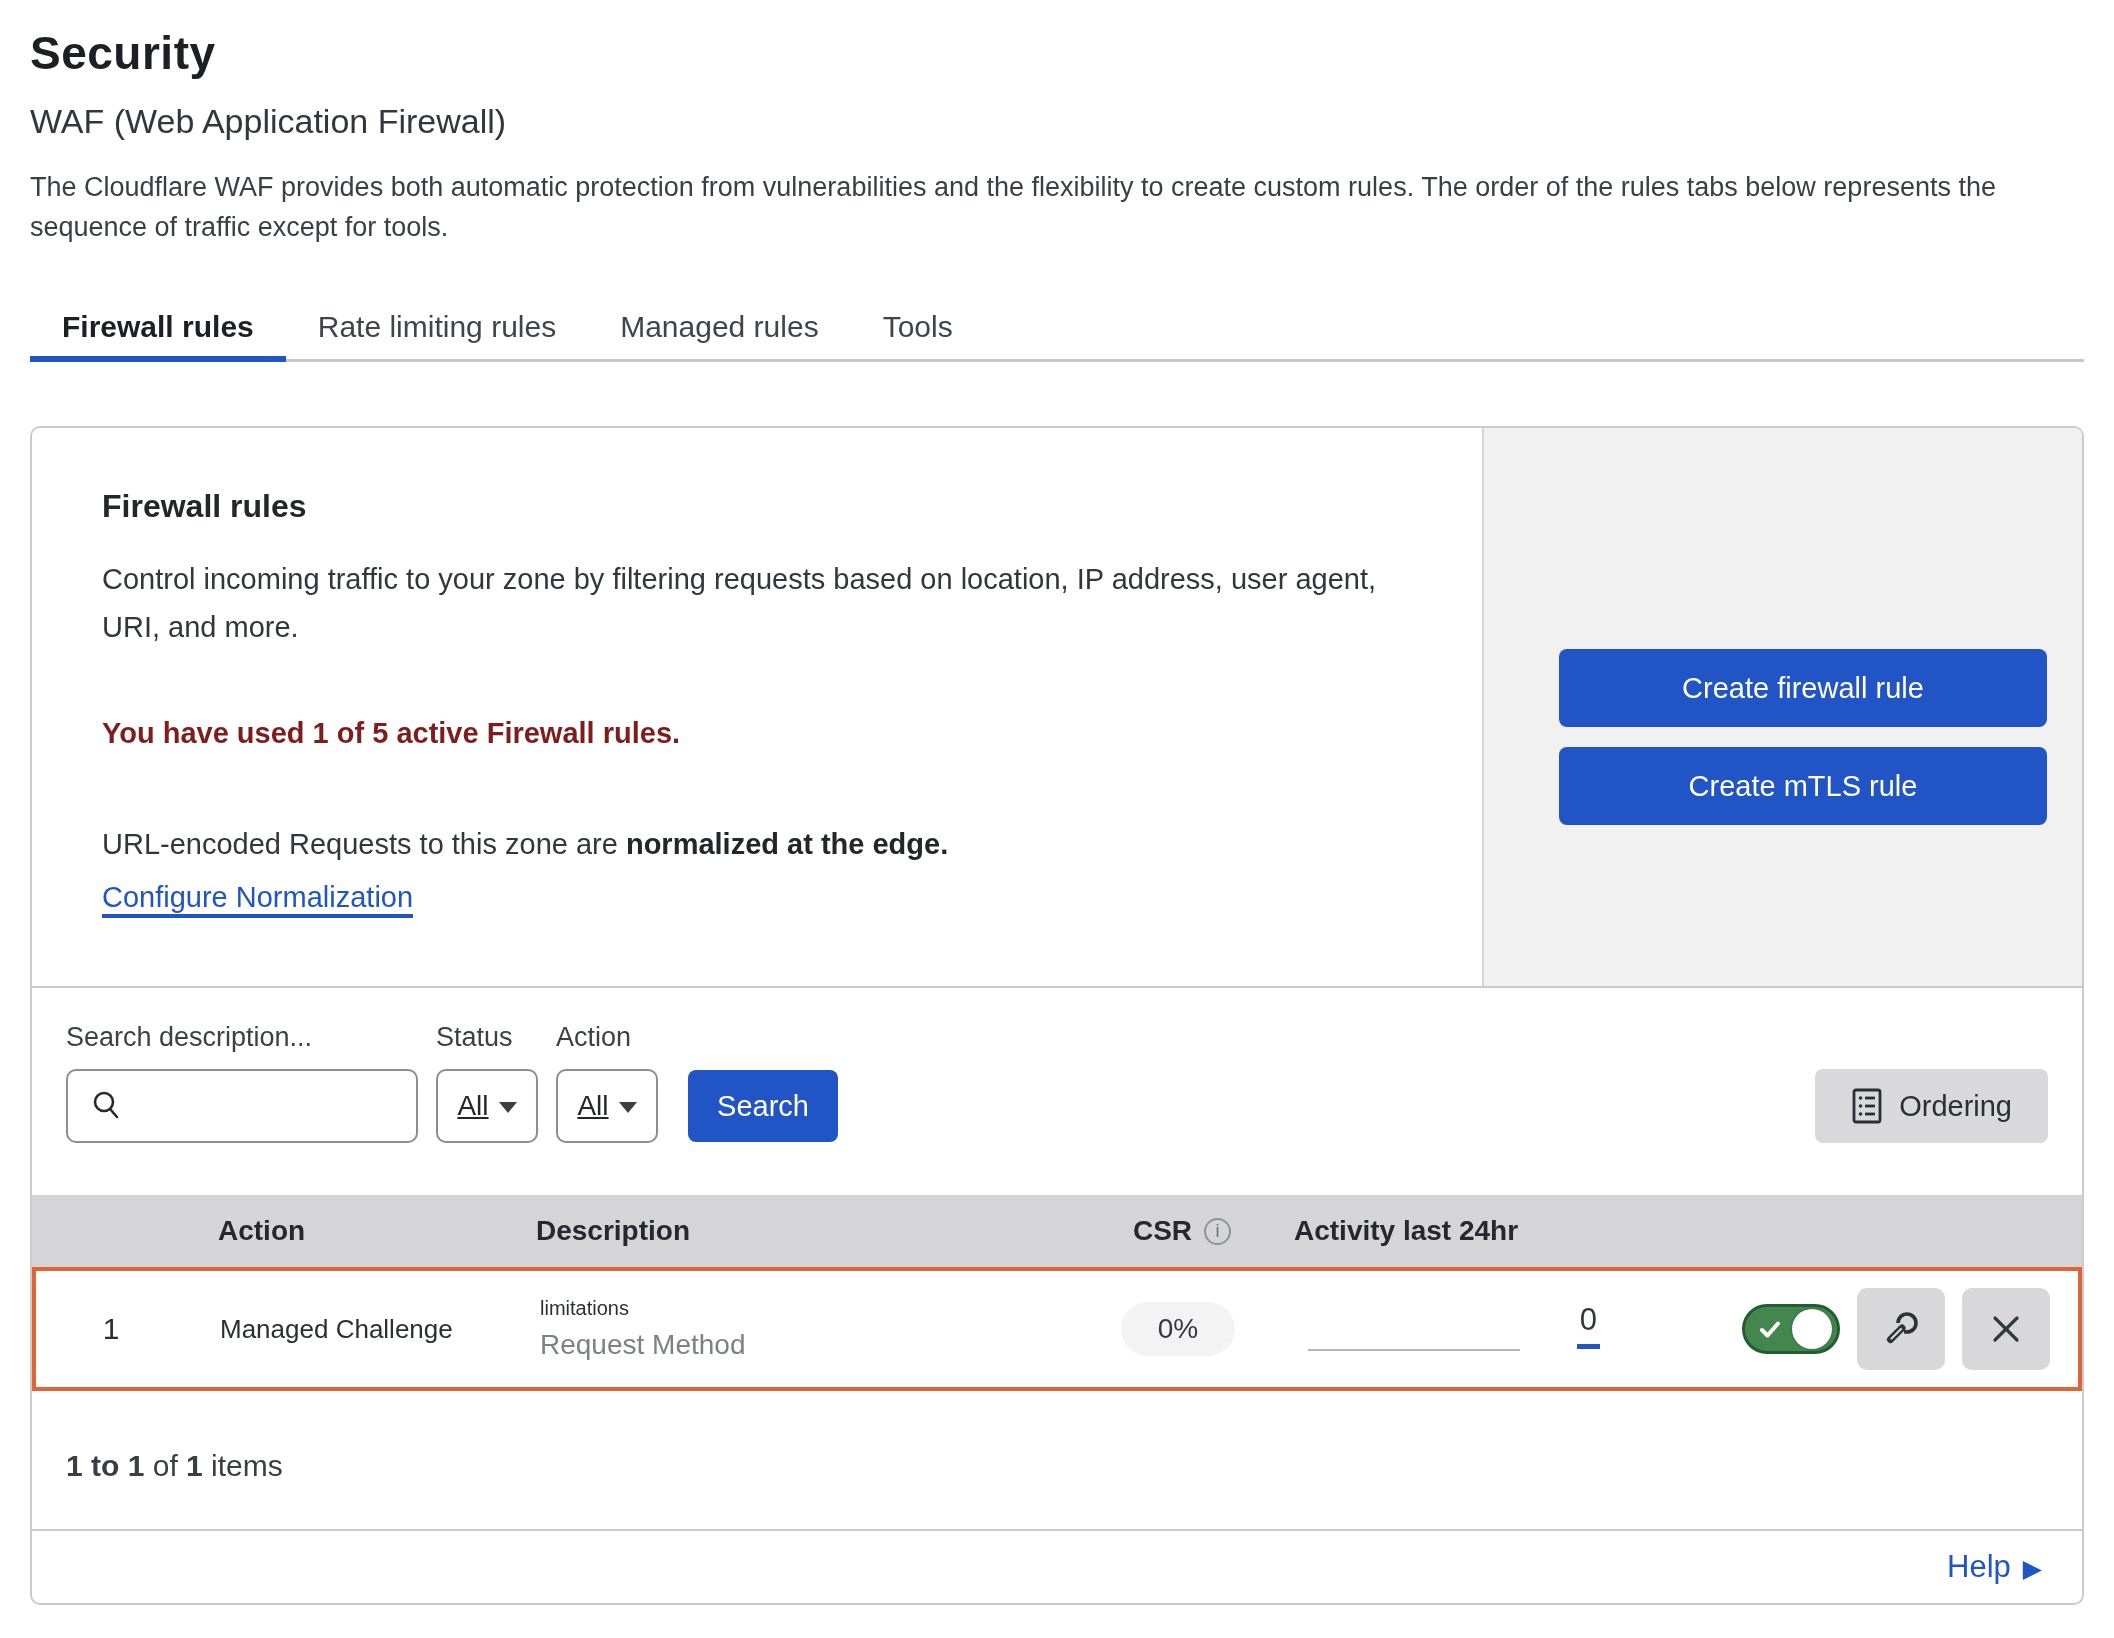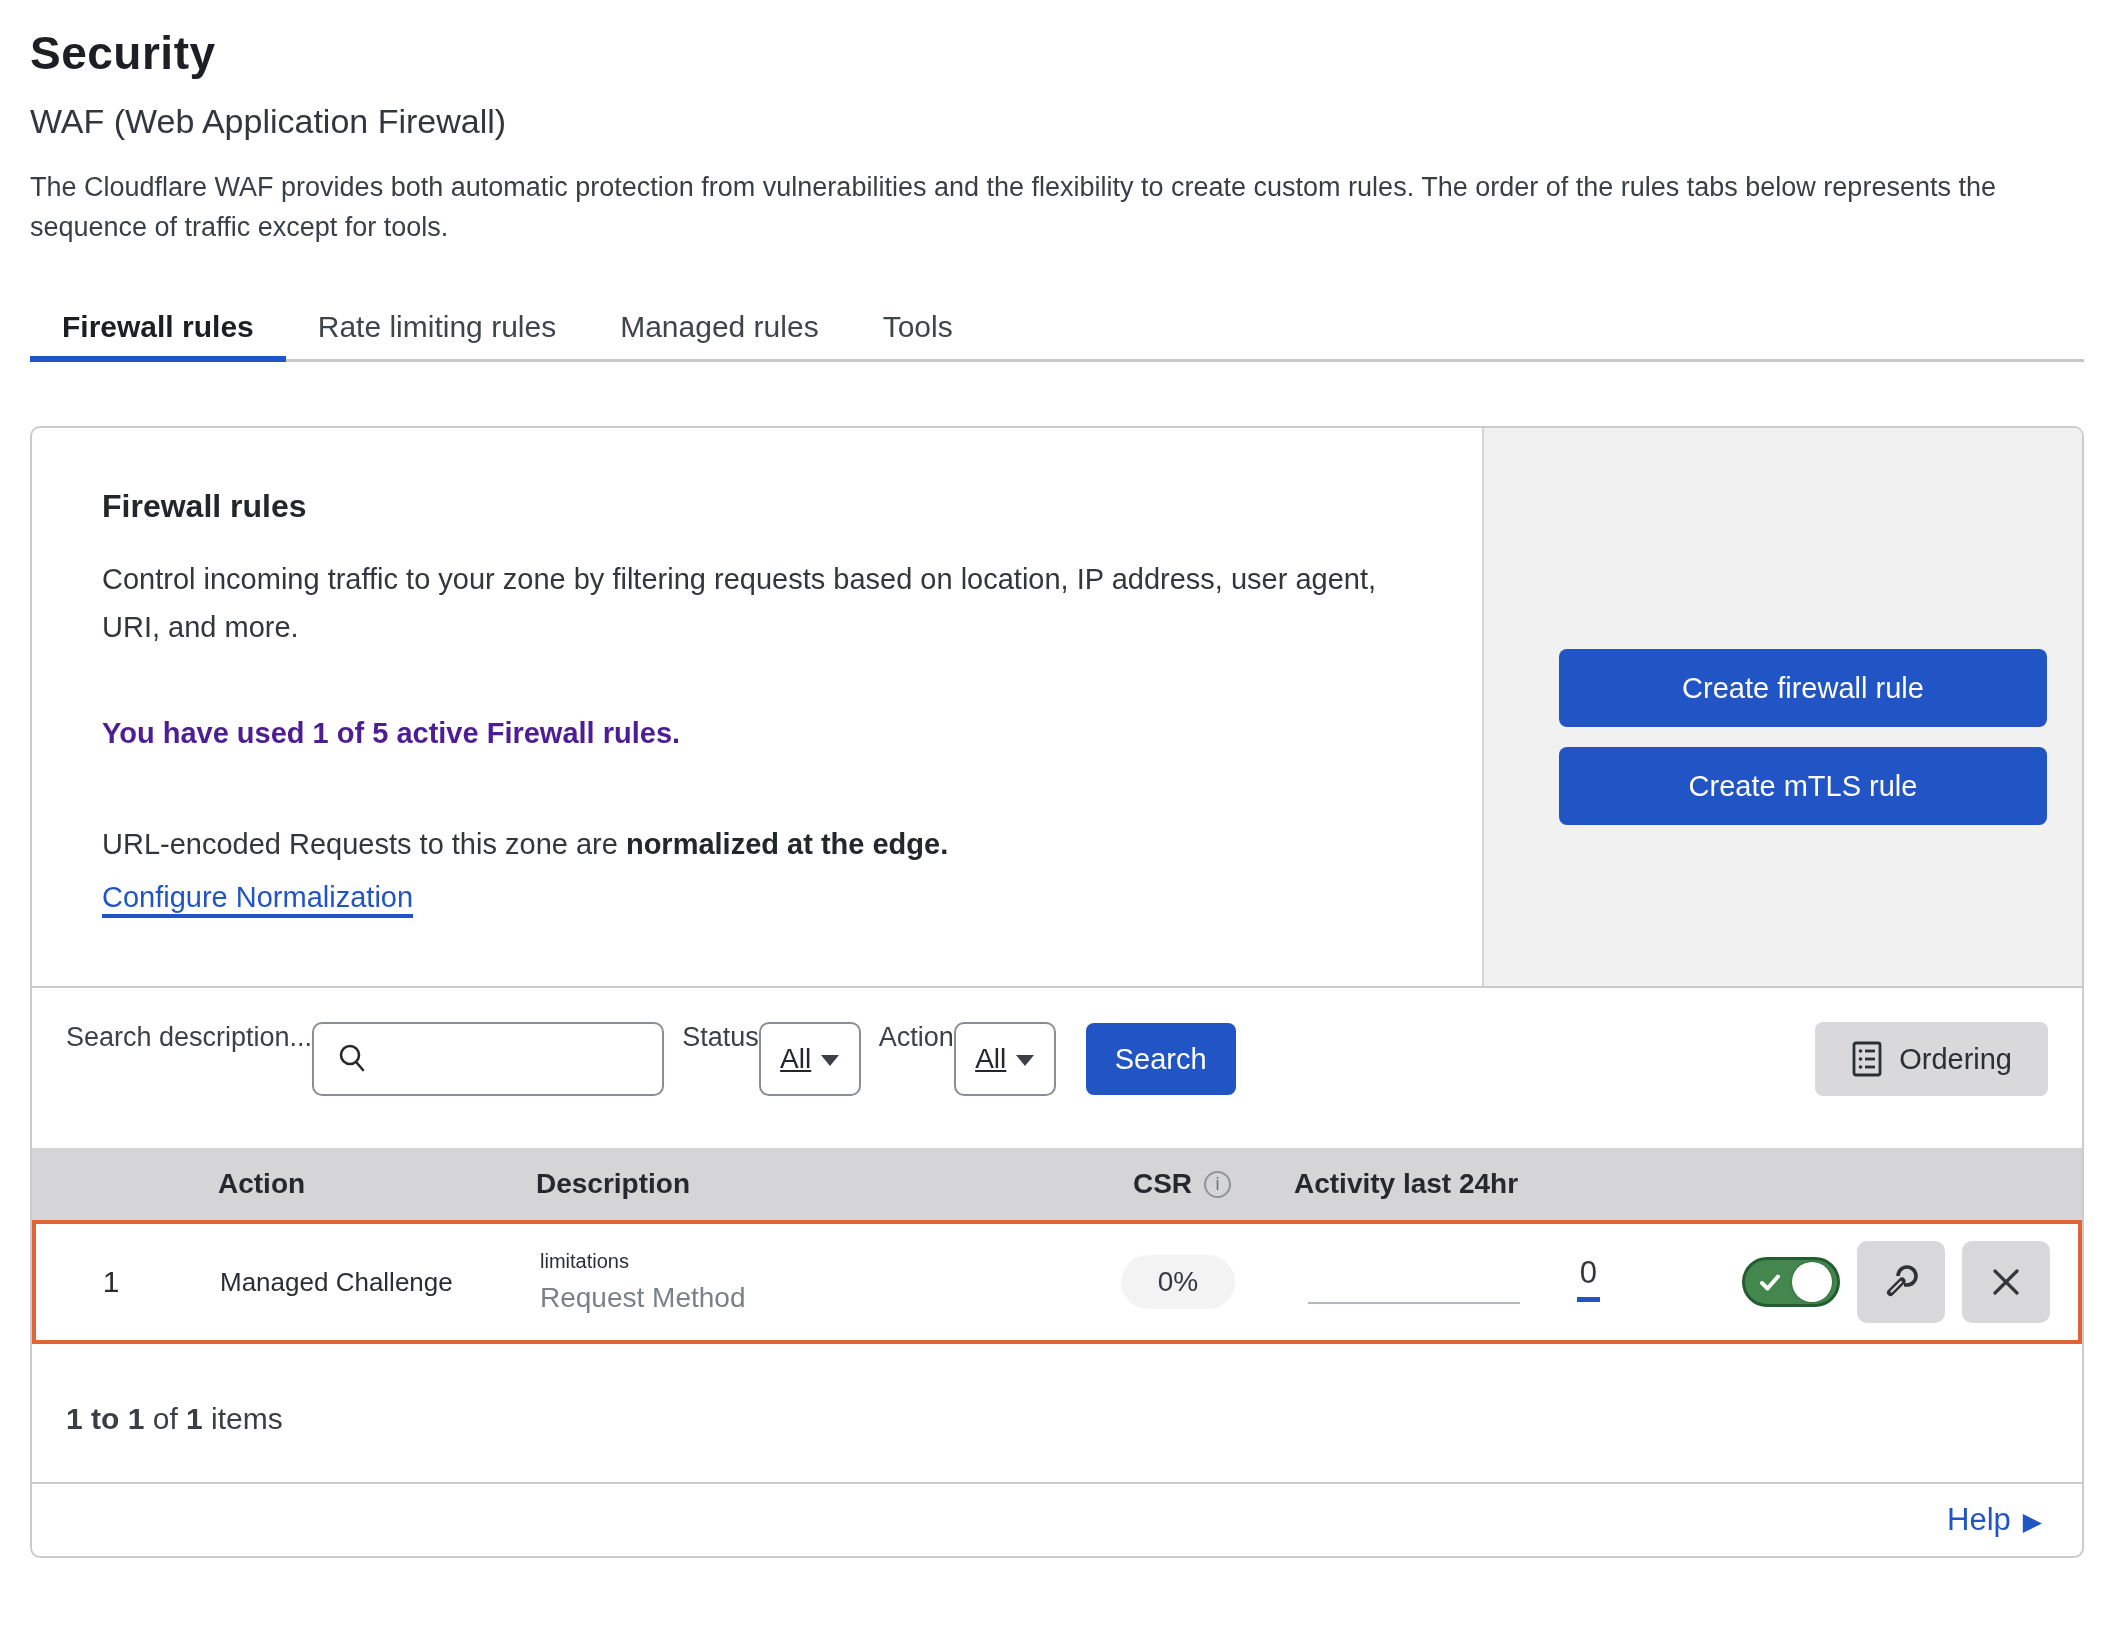--- a/index.html
+++ b/index.html
@@ -30,21 +30,21 @@
 
   
   .card {
     margin: 64px 30px 0 30px; border: 2px solid #c9cbcd; border-radius: 10px;
     background: #ffffff; overflow: hidden;
   }
   .card-top { display: flex; }
   .card-info { flex: 1 1 auto; padding: 60px 70px 68px 70px; }
   .card-info h3 { font-size: 32px; font-weight: 700; color: #23262b; }
   .info-desc { font-size: 29px; line-height: 48px; color: #33363c; margin-top: 30px; max-width: 1300px; }
-  .info-usage { font-size: 29px; font-weight: 700; color: #4c1d95; margin-top: 66px; }
+  .info-usage { font-size: 29px; font-weight: 700; color: #7f1d1d; margin-top: 66px; }
   .info-url { font-size: 29px; color: #33363c; margin-top: 78px; }
   .info-url b { color: #23262b; }
   .config-link {
     display: inline-block; margin-top: 20px; font-size: 29px; color: #2154c4;
     text-decoration: none; border-bottom: 4px solid #2154c4; cursor: pointer;
   }
   .card-actions {
     width: 600px; flex: 0 0 600px; background: #f1f1f2; border-left: 2px solid #d5d5d7;
     display: flex; flex-direction: column; align-items: center; justify-content: center; gap: 20px;
     padding-top: 60px;
@@ -54,21 +54,21 @@
     background: #2154c4; color: #ffffff; border: none; border-radius: 8px;
     font-family: inherit; font-size: 29px; cursor: pointer;
   }
   .card-actions .btn-primary { width: 488px; height: 78px; }
 
   
   .filters {
     border-top: 2px solid #c9cbcd; padding: 34px 34px 52px 34px;
     display: flex; align-items: flex-end;
   }
-  .f-col { display: flex; flex-direction: row; margin-right: 18px; }
+  .f-col { display: flex; flex-direction: column; margin-right: 18px; }
   .f-label { font-size: 27px; color: #3d4046; margin-bottom: 16px; }
   .search-box {
     width: 352px; height: 74px; border: 2px solid #8a8d93; border-radius: 10px;
     display: flex; align-items: center; padding: 0 16px 0 22px; background:#fff;
   }
   .search-box input {
     border: none; outline: none; flex: 1; font-size: 28px; font-family: inherit;
     margin-left: 14px; color:#24262b; background: transparent; width: 100%;
   }
   .select {

